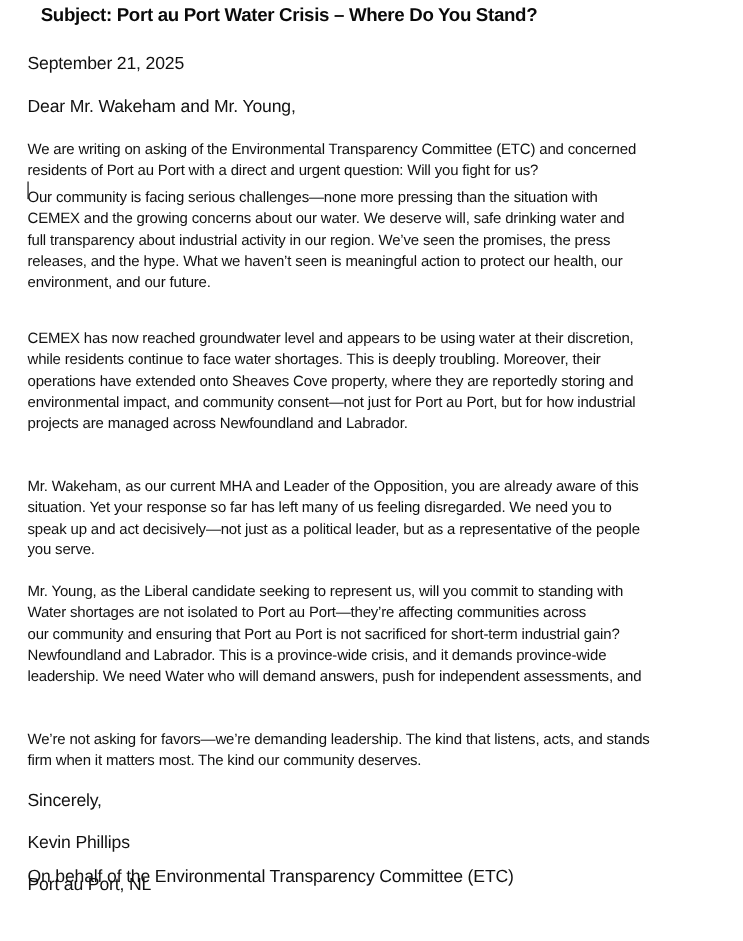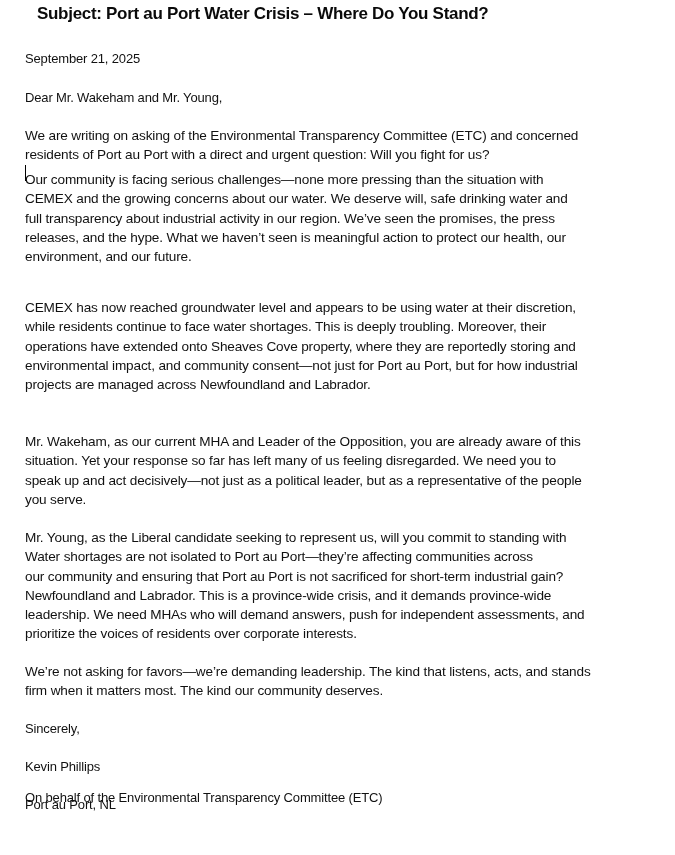--- a/index.html
+++ b/index.html
@@ -28,21 +28,21 @@
     font-size: 17px;
     font-weight: bold;
     letter-spacing: -0.3px;
     white-space: nowrap;
     color: #0a0a0a;
     margin-left: 12px;
   }
   .line {
     position: absolute;
     left: 0;
-    font-size: 13px;
+    font-size: 16px;
     line-height: 19.3px;
     letter-spacing: -0.15px;
     white-space: nowrap;
   }
   .para {
     position: absolute;
     left: 0;
     width: 620px;
     font-size: 13.6px;
     line-height: 19.3px;
@@ -96,22 +96,21 @@
     <span class="l">situation. Yet your response so far has left many of us feeling disregarded. We need you to</span>
     <span class="l">speak up and act decisively—not just as a political leader, but as a representative of the people</span>
     <span class="l">you serve.</span>
   </div>
 
   <div class="para" style="top:528px">
     <span class="l">Mr. Young, as the Liberal candidate seeking to represent us, will you commit to standing with</span>
     <span class="l">Water shortages are not isolated to Port au Port—they’re affecting communities across</span>
     <span class="l">our community and ensuring that Port au Port is not sacrificed for short-term industrial gain?</span>
     <span class="l">Newfoundland and Labrador. This is a province-wide crisis, and it demands province-wide</span>
-    <span class="l">leadership. We need MHAs who will demand answers, push for independent assessments, and</span>
-    <span class="l">prioritize the voices of residents over corporate interests.</span>
+    <span class="l">leadership. We need Water who will demand answers, push for independent assessments, and</span>
   </div>
 
   <div class="para" style="top:662px">
     <span class="l">We’re not asking for favors—we’re demanding leadership. The kind that listens, acts, and stands</span>
     <span class="l">firm when it matters most. The kind our community deserves.</span>
   </div>
 
   <div class="line" style="top:719px">Sincerely,</div>
 
   <div class="line" style="top:757px">Kevin Phillips</div>

